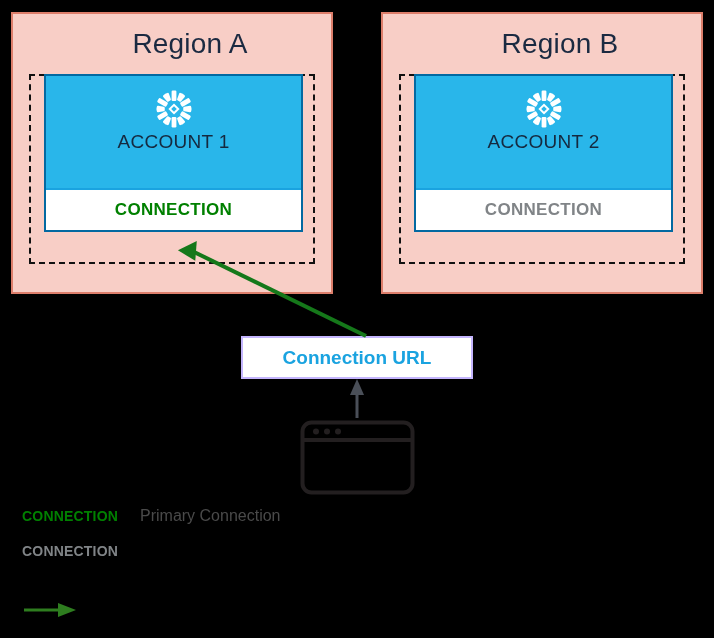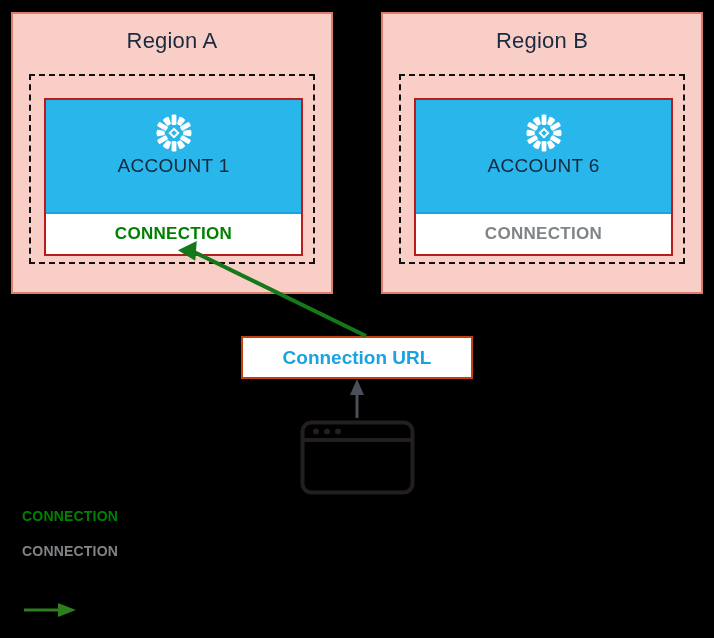--- a/index.html
+++ b/index.html
@@ -26,48 +26,48 @@
     position: absolute;
     background: #f8cec6;
     border: 2px solid #dd7e6b;
     box-sizing: border-box;
   }
   #region-a { left: 11px;  top: 12px; width: 322px; height: 282px; }
   #region-b { left: 381px; top: 12px; width: 322px; height: 282px; text-decoration: underline; }
 
   .region-title {
     position: absolute;
-    left: 0;
+    left: 18px;
     top: 14px;
     width: 100%;
     text-align: center;
-    font-size: 22px;
+    font-size: 28px;
     color: #1b2a41;
     letter-spacing: 0.2px;
   }
 
   
   .dashed-zone {
     position: absolute;
     left: 16px;
     top: 60px;
     right: 16px;
     height: 190px;
     border: 2px dashed #111111;
     box-sizing: border-box;
   }
 
   
   .account-card {
     position: absolute;
     left: 31px;
-    top: 84px;
+    top: 60px;
     width: 259px;
     height: 158px;
-    border: 2px solid #b91c1c;
+    border: 2px solid #0369a1;
     box-sizing: border-box;
     background: #29b6ea;
   }
   .account-top {
     position: relative;
     height: 112px;
     background: #29b6ea;
     display: flex;
     flex-direction: column;
     align-items: center;
@@ -107,21 +107,21 @@
   .conn-secondary { color: #808487; }
 
   
   #connection-url-box {
     position: absolute;
     left: 241px;
     top: 336px;
     width: 232px;
     height: 43px;
     background: #ffffff;
-    border: 2px solid #c2410c;
+    border: 2px solid #c4b5fd;
     box-sizing: border-box;
     display: flex;
     align-items: center;
     justify-content: center;
   }
   #connection-url-box .url-text {
     font-size: 19px;
     font-weight: bold;
     color: #1aa3e0;
   }
@@ -270,21 +270,21 @@
             </g>
             <g transform="rotate(120 50 50)">
               <rect x="44" y="4" width="12" height="26" rx="3"></rect>
               <rect x="30" y="10" width="10" height="20" rx="3" transform="rotate(-20 35 20)"></rect>
               <rect x="60" y="10" width="10" height="20" rx="3" transform="rotate(20 65 20)"></rect>
             </g>
             <path d="M50 36 L64 50 L50 64 L36 50 Z"></path>
           </g>
           <path d="M50 43 L57 50 L50 57 L43 50 Z" fill="#29b6ea"></path>
         </svg>
-        <div class="account-label">ACCOUNT 6</div>
+        <div class="account-label">ACCOUNT 2</div>
       </div>
       <div class="connection-strip">
         <span class="connection-text conn-secondary">CONNECTION</span>
       </div>
     </div>
   </div>
 
   <div id="connection-url-box">
     <span class="url-text">Connection URL</span>
   </div>
@@ -306,20 +306,21 @@
 
     <g>
       <line x1="357" y1="418" x2="357" y2="394" stroke="#4a4f58" stroke-width="3"></line>
       <polygon points="350,395 364,395 357,379" fill="#4a4f58"></polygon>
     </g>
   </svg>
 
   <div id="legend">
     <div class="legend-row">
       <span class="legend-swatch conn-primary">CONNECTION</span>
+      <span class="legend-desc">Primary Connection</span>
     </div>
     <div class="legend-row">
       <span class="legend-swatch conn-secondary">CONNECTION</span>
     </div>
   </div>
 
   <div id="legend-arrow-row">
     <svg width="56" height="20" viewBox="0 0 56 20">
       <line x1="2" y1="10" x2="38" y2="10" stroke="#2e7d1f" stroke-width="3"></line>
       <polygon points="36,3 54,10 36,17" fill="#2e7d1f"></polygon>

